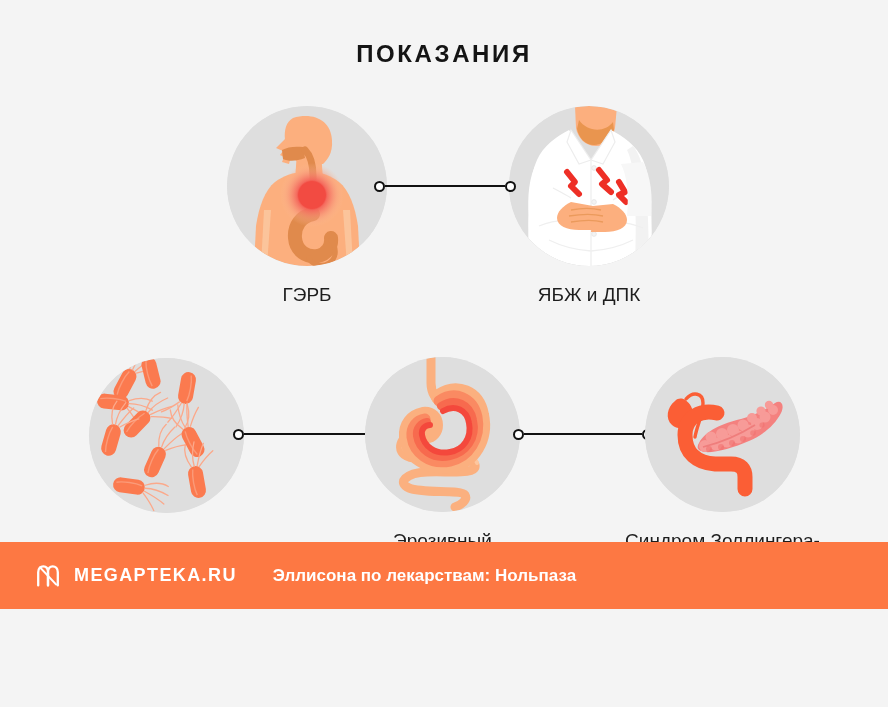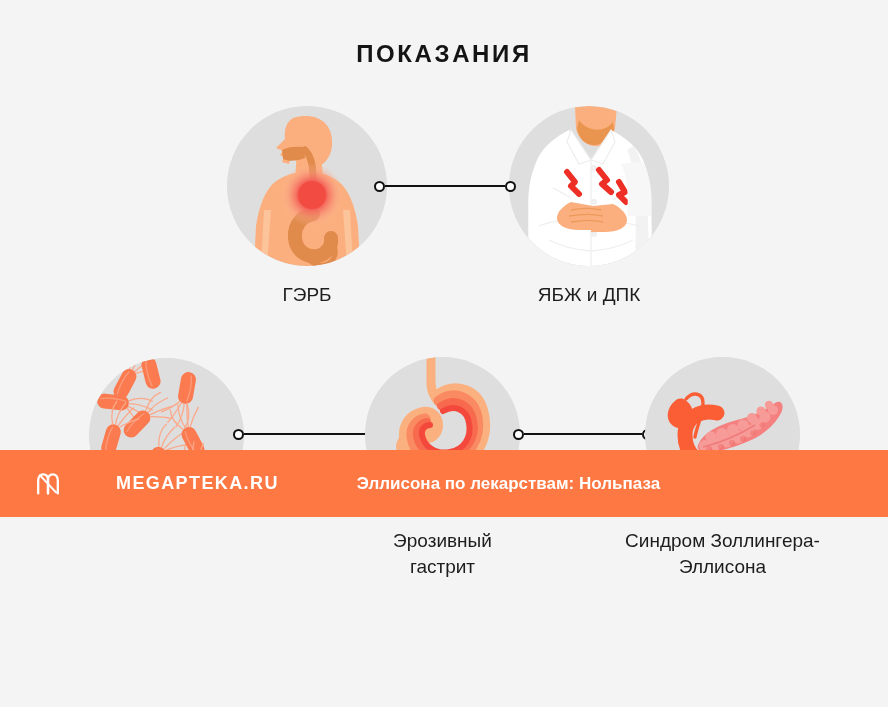--- a/index.html
+++ b/index.html
@@ -12,21 +12,21 @@
     height: 707px;
     background: #f4f4f4;
     font-family: "Liberation Sans", "DejaVu Sans", sans-serif;
     color: #1a1a1a;
     overflow: hidden;
     position: relative;
   }
   .infographic {
     position: relative;
     width: 888px;
-    height: 517px;
+    height: 609px;
   }
 
   
   .title {
     position: absolute;
     top: 40px;
     left: 0;
     width: 888px;
     text-align: center;
     font-size: 24px;
@@ -103,21 +103,20 @@
     position: absolute;
     left: 0;
     bottom: 0;
     width: 888px;
     height: 67px;
     background: #fd7843;
     display: flex;
     align-items: center;
     padding-left: 34px;
     box-sizing: border-box;
-    gap: 42px;
   }
   .footer .logo-mark {
     flex: 0 0 auto;
     width: 28px;
     height: 28px;
     margin-right: 12px;
   }
   .footer .brand {
     font-size: 18px;
     font-weight: bold;

